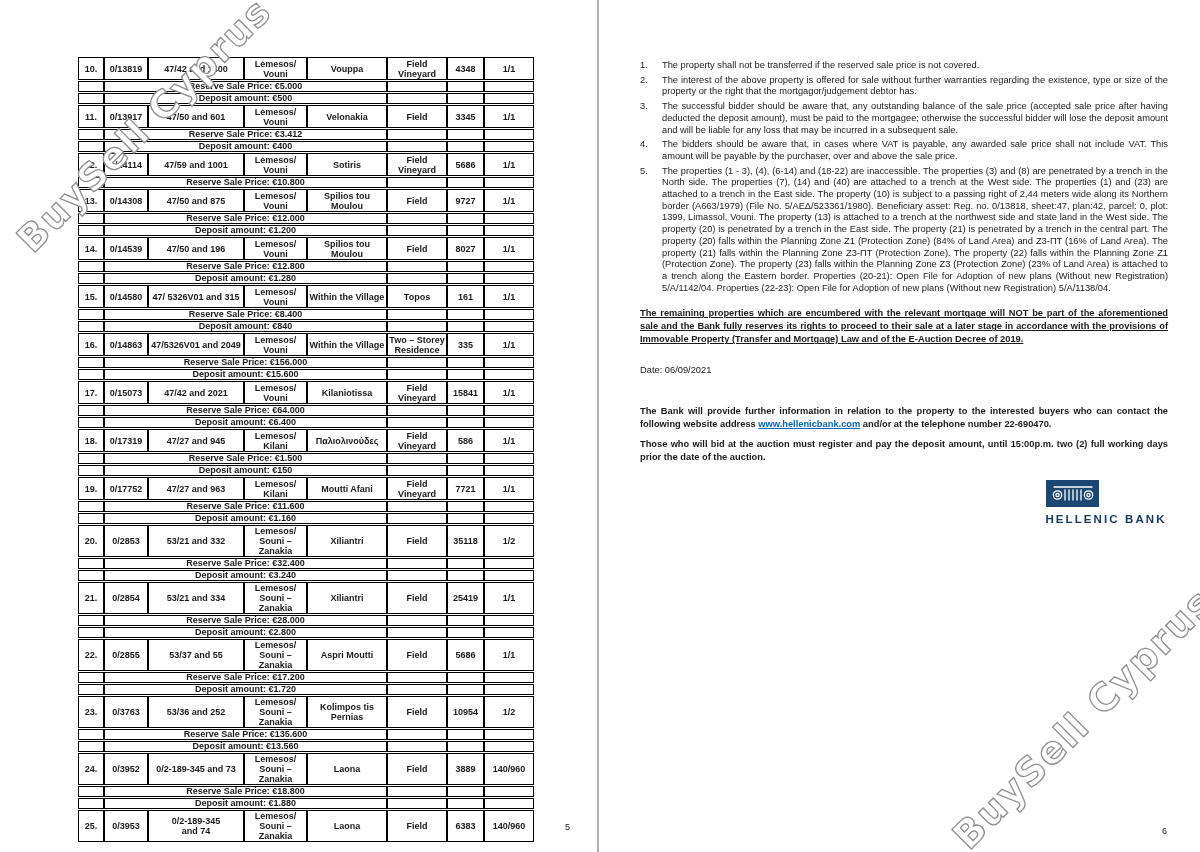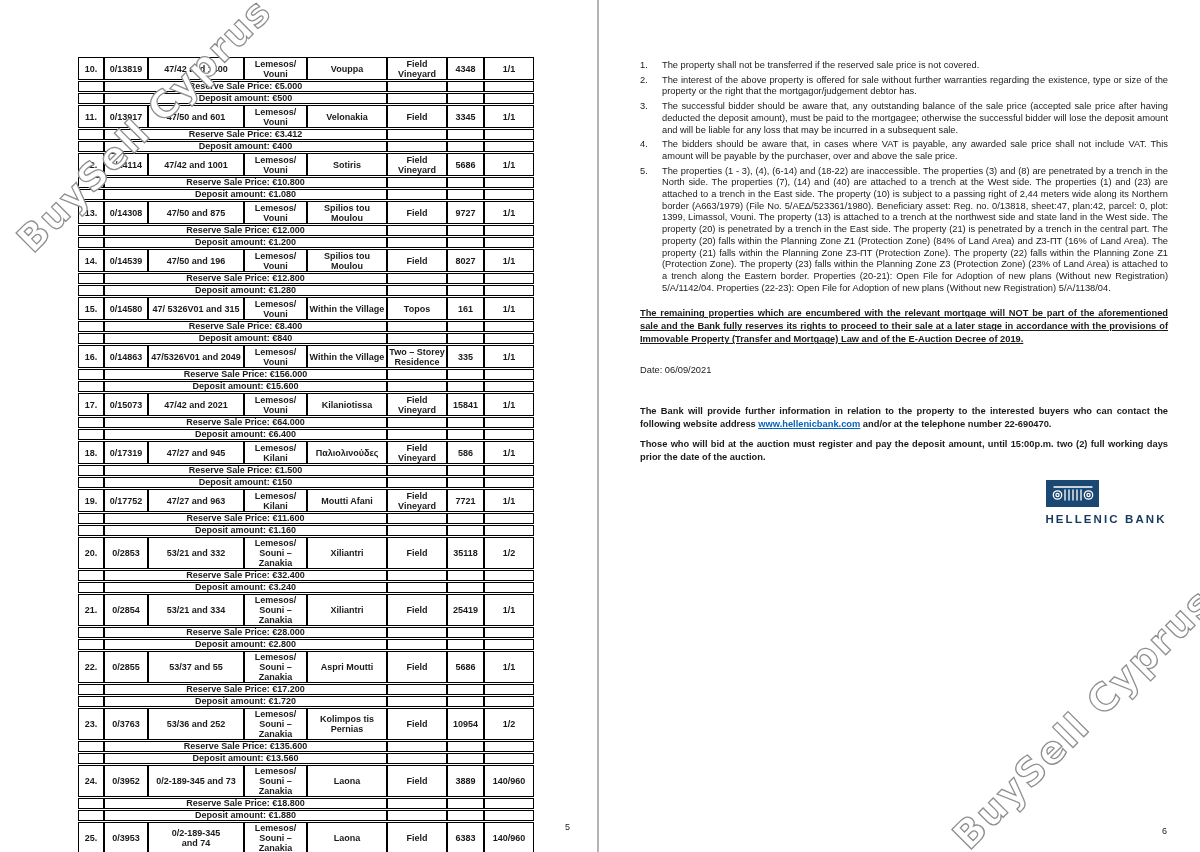--- a/index.html
+++ b/index.html
@@ -133,39 +133,32 @@
             <tr class="sub-row">
               <td></td>
               <td colspan="4" class="sub-text">Deposit amount: €400</td>
               <td></td>
               <td></td>
               <td></td>
             </tr>
             <tr class="main-row">
               <td>12.</td>
               <td>0/14114</td>
-              <td>47/42 and 1001</td>
+              <td>47/59 and 1001</td>
               <td>Lemesos/
 Vouni</td>
               <td>Sotiris</td>
               <td>Field
 Vineyard</td>
               <td>5686</td>
               <td>1/1</td>
             </tr>
             <tr class="sub-row">
               <td></td>
               <td colspan="4" class="sub-text">Reserve Sale Price: €10.800</td>
-              <td></td>
-              <td></td>
-              <td></td>
-            </tr>
-            <tr class="sub-row">
-              <td></td>
-              <td colspan="4" class="sub-text">Deposit amount: €1.080</td>
               <td></td>
               <td></td>
               <td></td>
             </tr>
             <tr class="main-row">
               <td>13.</td>
               <td>0/14308</td>
               <td>47/50 and 875</td>
               <td>Lemesos/
 Vouni</td>

